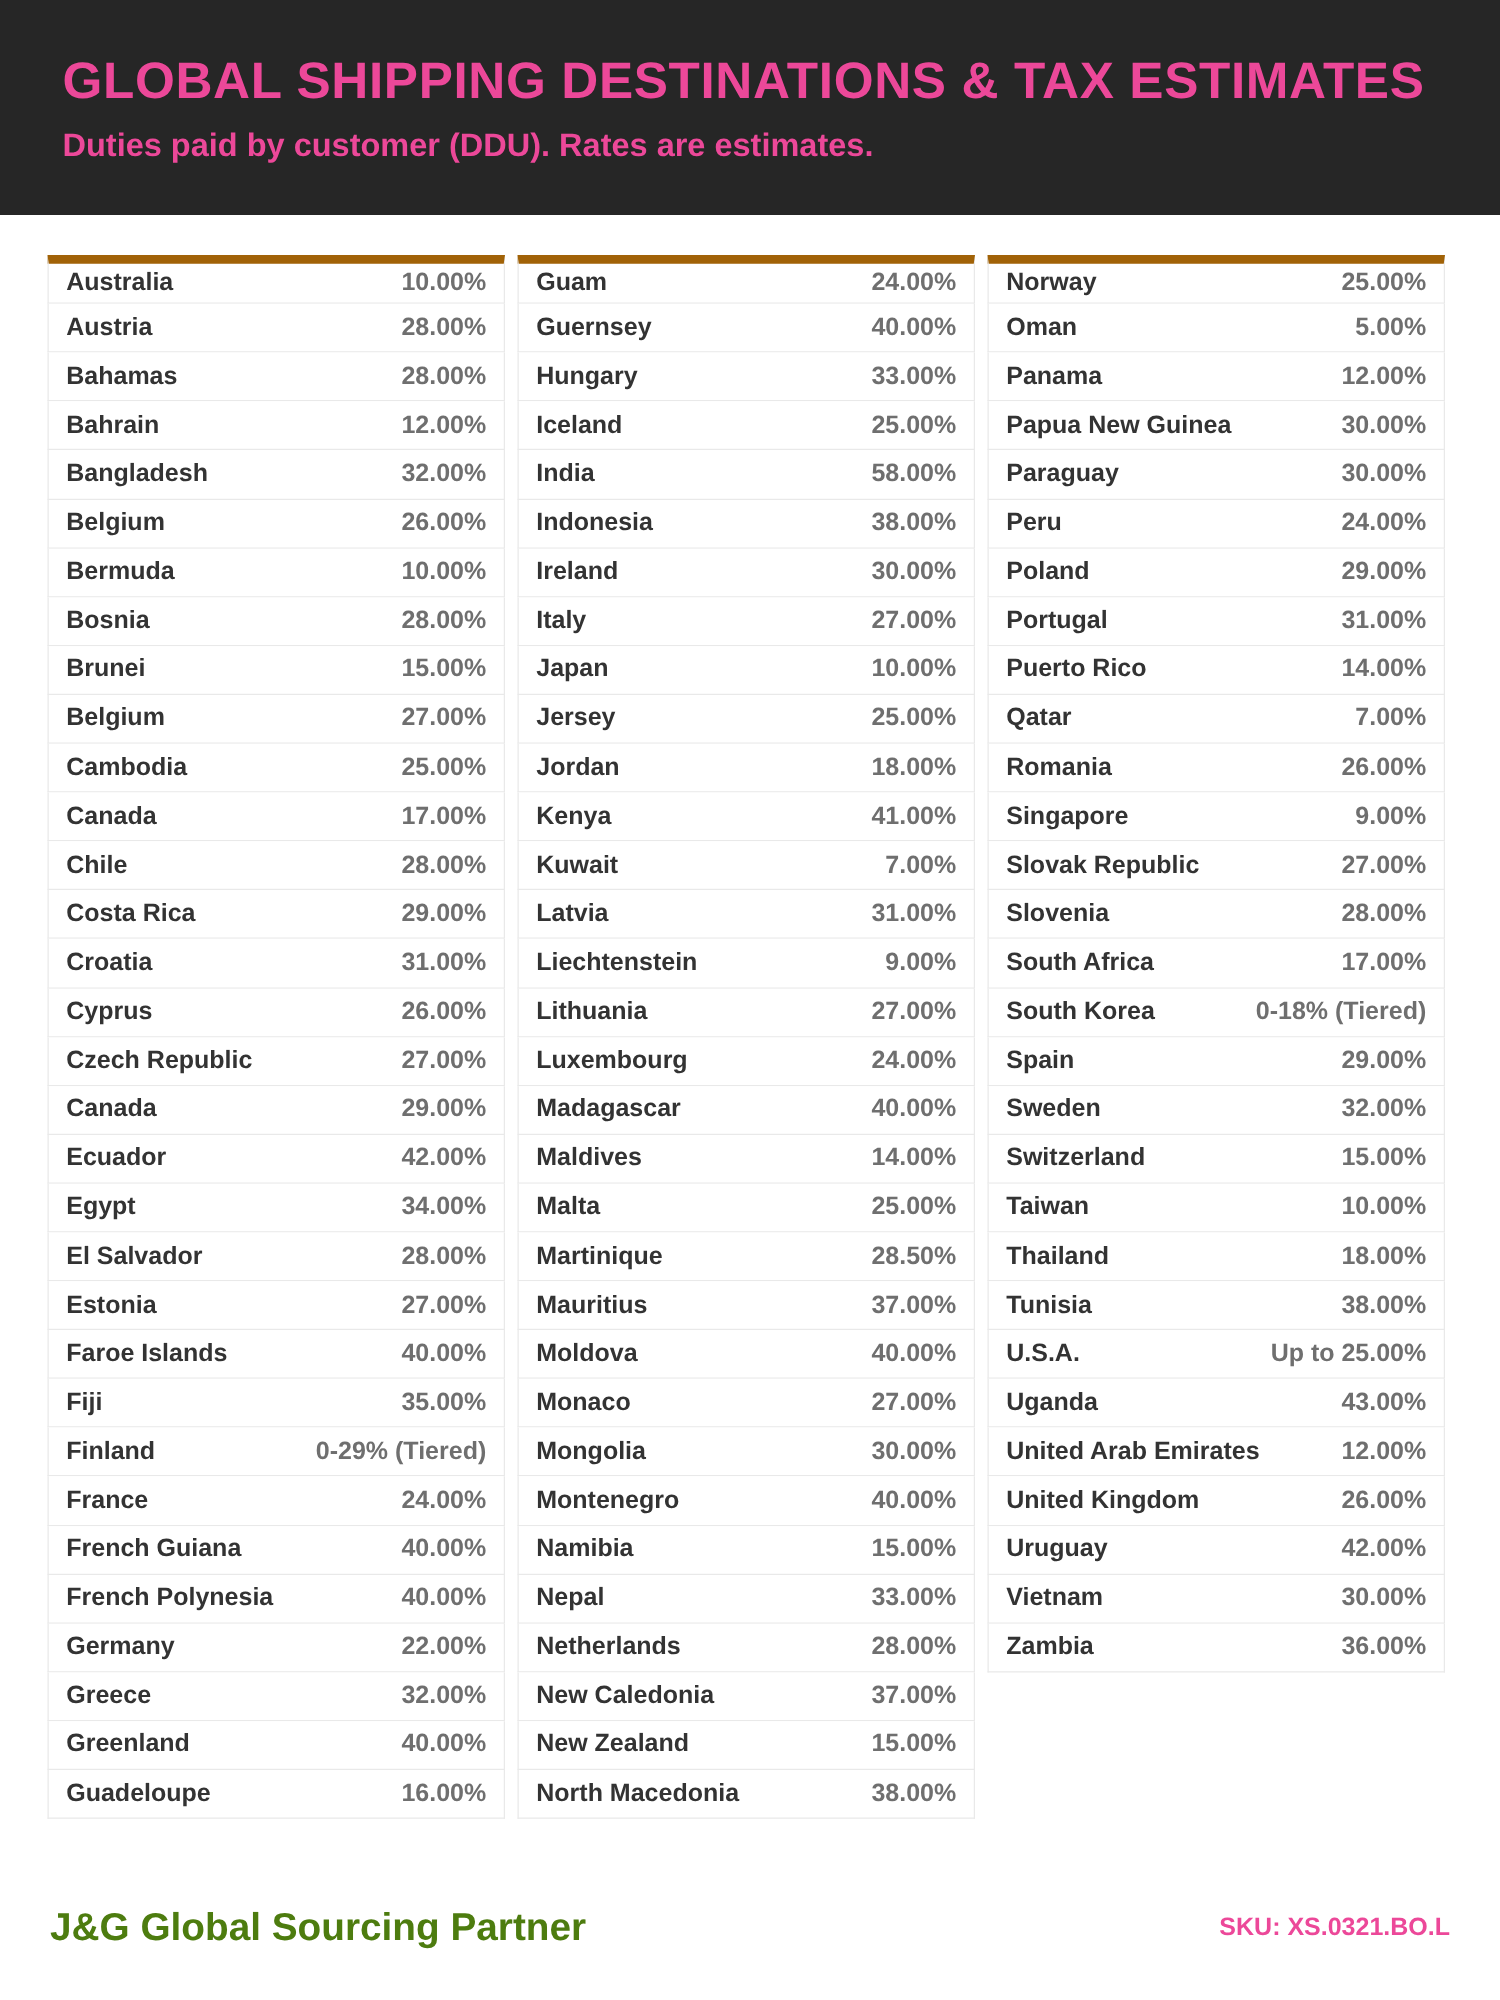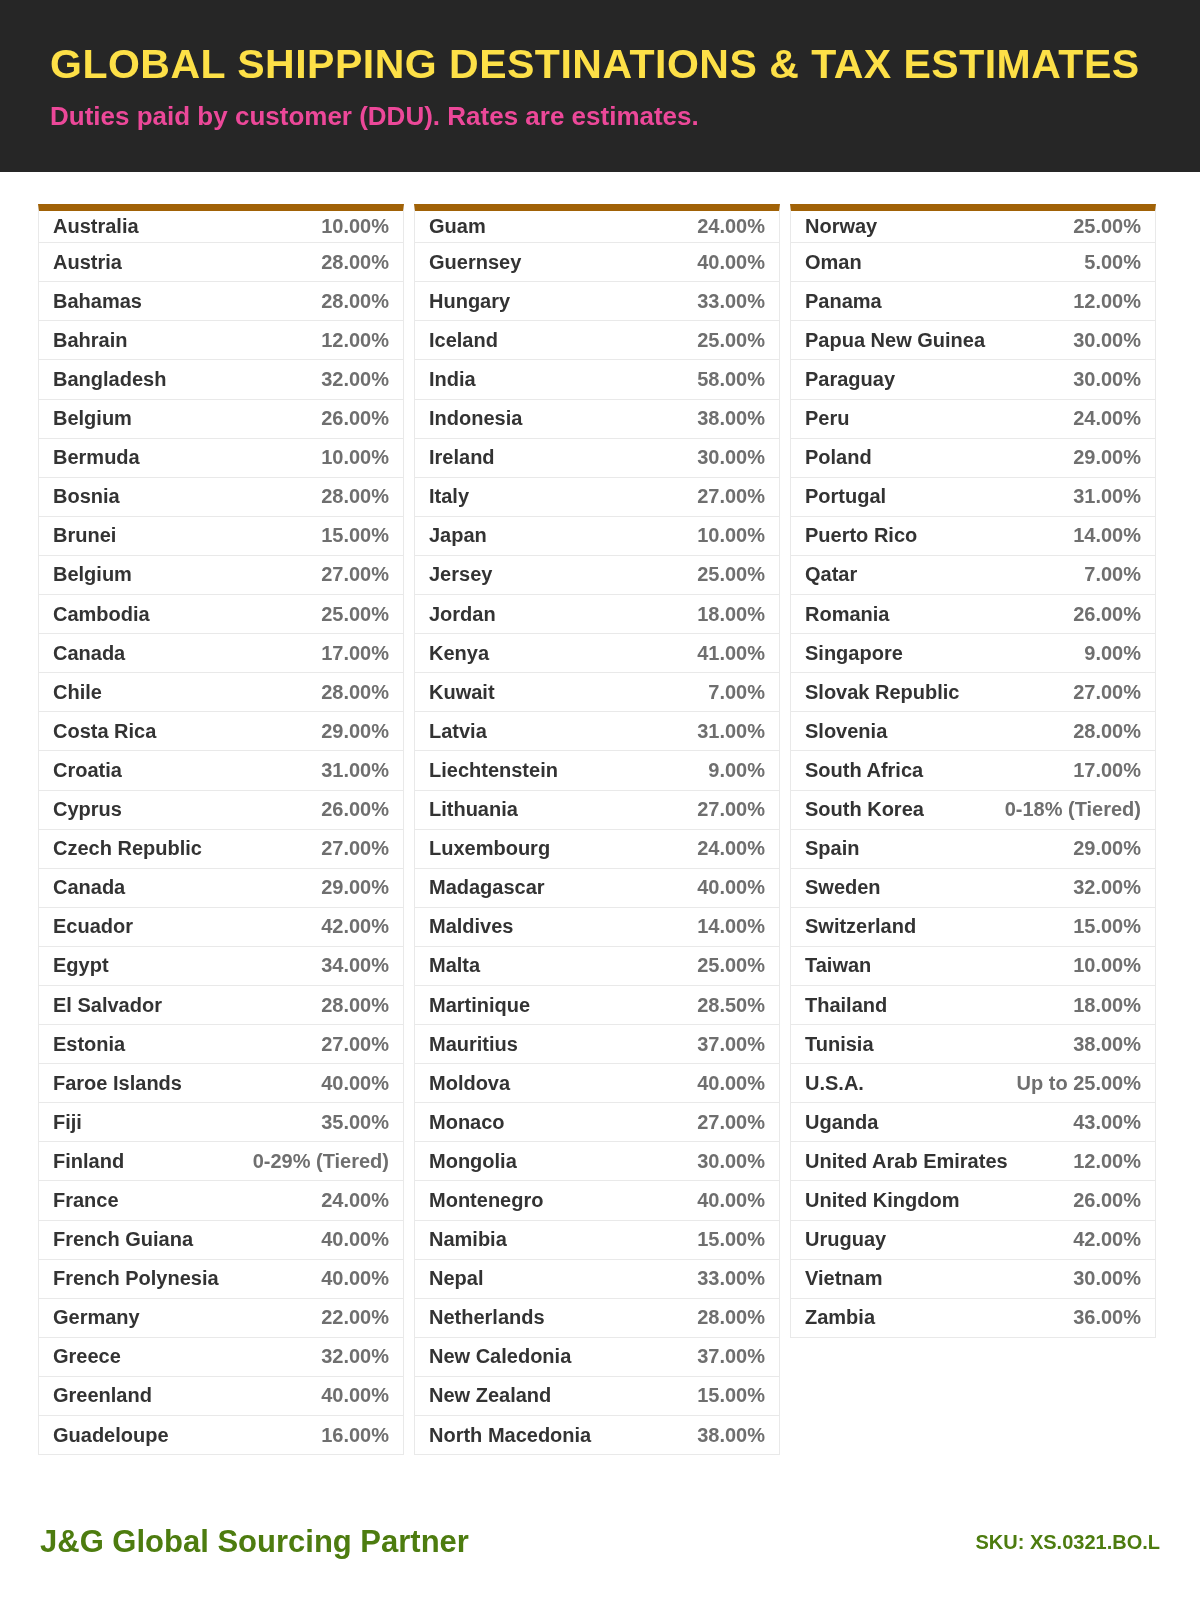--- a/index.html
+++ b/index.html
@@ -16,21 +16,21 @@
     height: 1600px;
     display: flex;
     flex-direction: column;
     box-sizing: border-box;
   }
   .header {
     background: #262626;
     padding: 42px 50px 40px 50px;
   }
   .header .title {
-    color: #fde047;
+    color: #ec4899;
     font-size: 41px;
     font-weight: bold;
     letter-spacing: 0.5px;
     line-height: 1.1;
     margin: 0;
   }
   .header .subtitle {
     color: #ec4899;
     font-size: 26px;
     font-weight: bold;
@@ -79,21 +79,21 @@
     justify-content: space-between;
     align-items: flex-end;
     padding: 0 40px 40px 40px;
   }
   .brand {
     color: #4d7c0f;
     font-size: 31px;
     font-weight: bold;
   }
   .sku {
-    color: #4d7c0f;
+    color: #ec4899;
     font-size: 20px;
     font-weight: bold;
     padding-bottom: 6px;
   }
 </style>
 </head>
 <body>
 
 <div class="page">
 

